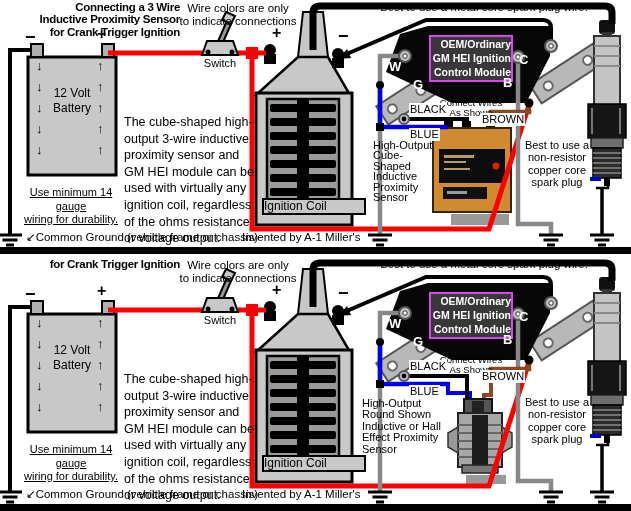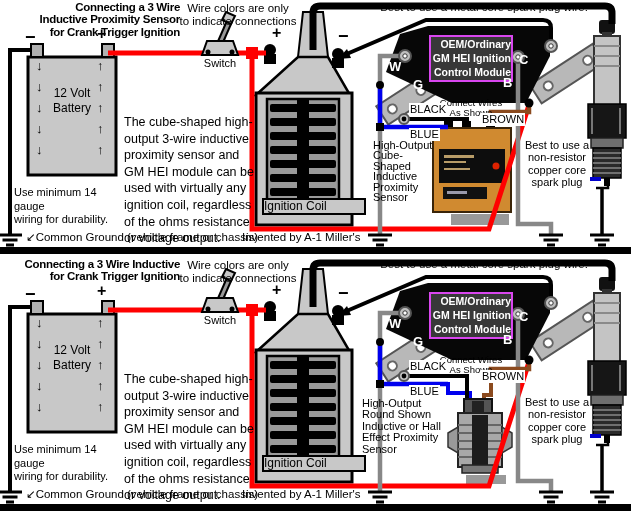--- a/index.html
+++ b/index.html
@@ -11,21 +11,21 @@
   .diagram svg.wires{position:absolute;left:0;top:0;}
   .busbar{position:absolute;left:0;right:0;top:247px;height:7px;background:#000;}
   .t{position:absolute;color:#000;}
   .t span{display:block;}
   .title{left:2px;top:1px;width:178px;font-size:11.5px;line-height:12.3px;font-weight:bold;
          letter-spacing:-0.3px;display:flex;flex-direction:column;align-items:flex-end;}
   .title span{white-space:nowrap;}
   .note-wirecolors{left:176px;top:2px;width:124px;font-size:11.5px;line-height:13px;text-align:center;}
   .note-metalcore{left:352px;top:1px;width:264px;font-size:11.5px;text-align:center;white-space:nowrap;}
   .desc{left:124px;top:66px;width:134px;font-size:12.5px;line-height:16.6px;margin-top:48px;}
-  .note-gauge{left:14px;top:186px;width:114px;font-size:11px;line-height:13.5px;}
+  .note-gauge{left:14px;top:186px;width:114px;font-size:11px;line-height:13.5px;text-align:center;text-decoration:underline;}
   .common-ground{left:26px;top:230px;font-size:11.5px;white-space:nowrap;}
   .common-ground span{display:inline;}
   .invented{left:242px;top:231px;font-size:11.5px;white-space:nowrap;}
   .batt-label{left:40px;top:86px;width:64px;font-size:12px;line-height:15px;text-align:center;}
   .batt-minus{left:25px;top:27px;font-size:18px;font-weight:bold;}
   .batt-plus{left:97px;top:25px;font-size:16px;font-weight:bold;}
   .arrows{position:absolute;display:flex;flex-direction:column;gap:8px;font-size:13px;font-weight:bold;line-height:13px;}
   .arrows-down{left:36px;top:59px;}
   .arrows-up{left:97px;top:59px;}
   .switch-label{left:197px;top:57px;width:46px;font-size:11px;text-align:center;}
@@ -407,21 +407,20 @@
 
     <g stroke="#000" stroke-width="3">
       <path d="M0,235 H22 M2.5,240 H17.5 M6,245 H14"></path>
       <path d="M368,235 H392 M372.5,240 H387.5 M376,245 H384"></path>
       <path d="M539,235 H563 M543.5,240 H558.5 M547,245 H555"></path>
       <path d="M590,235 H614 M594.5,240 H609.5 M598,245 H606"></path>
     </g>
   </svg>
 
   <div class="t title">
-    <span>Connecting a 3 Wire Inductive</span>
           <span>for Crank Trigger Ignition</span>
   </div>
   <div class="t note-wirecolors">
     <span>Wire colors are only</span>
           <span>to indicate connections</span>
   </div>
   <div class="t note-metalcore">Best to use a metal core spark plug wire!</div>
   <div class="t desc">The cube-shaped high-output 3-wire inductive proximity sensor and GM HEI module can be used with virtually any ignition coil, regardless of the ohms resistance or voltage output.</div>
   <div class="t note-gauge">
     <span>Use minimum 14 gauge</span>

